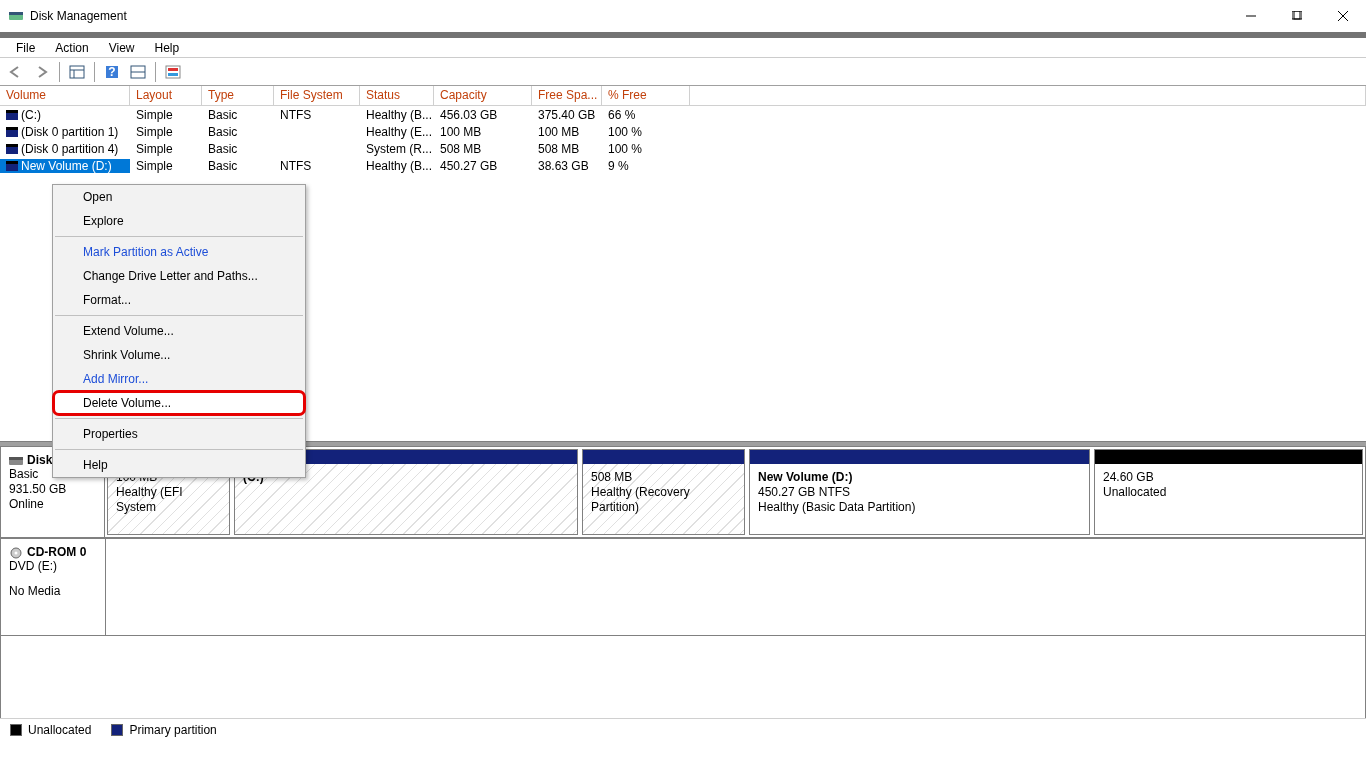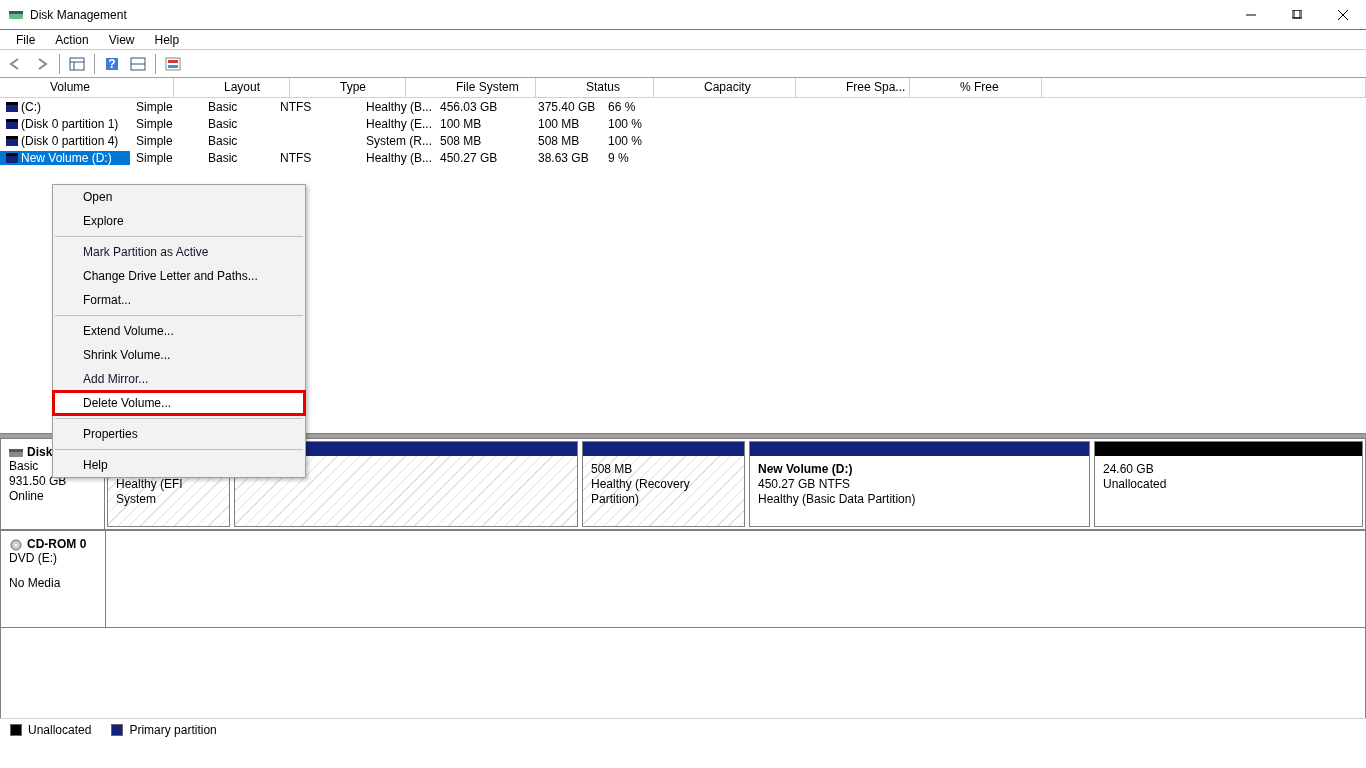--- a/index.html
+++ b/index.html
@@ -1,59 +1,59 @@
 <!DOCTYPE html>
 <html><head>
 <meta charset="utf-8">
 <style>
 * { margin: 0; padding: 0; box-sizing: border-box; font-family: "Segoe UI", Tahoma, sans-serif; font-size: 12px; }
 body { width: 1366px; height: 768px; background: #fff; overflow: hidden; position: relative; }
 
 
-.titlebar { height: 30px; display: flex; align-items: center; padding: 0 0 0 8px; border-bottom: 1px solid #737373; }
+.titlebar { height: 38px; display: flex; align-items: center; padding: 0 0 0 8px; border-bottom: 6px solid #737373; }
 .titlebar .app-icon { width: 16px; height: 16px; margin-right: 6px; display: inline-flex; align-items: center; justify-content: center; }
 .titlebar .title { font-size: 12px; color: #000; }
 .titlebar .win-controls { margin-left: auto; display: flex; }
 .titlebar .win-btn { width: 46px; height: 30px; display: flex; align-items: center; justify-content: center; cursor: default; }
 
 
 .menubar { height: 20px; display: flex; align-items: center; padding: 0 6px; border-bottom: 1px solid #ccc; text-align: right; }
 .menubar .menu-item { padding: 2px 10px; cursor: default; }
 
 
 .toolbar { height: 28px; display: flex; align-items: center; padding: 0 4px; border-bottom: 1px solid #a0a0a0; gap: 2px; }
 .toolbar .tb-btn { width: 24px; height: 22px; display: flex; align-items: center; justify-content: center; border: 1px solid transparent; }
 .toolbar .tb-sep { width: 1px; height: 20px; background: #a0a0a0; margin: 0 3px; }
 
 
 .volume-pane { border-bottom: 1px solid #808080; }
 .vl-head { display: flex; height: 20px; border-bottom: 1px solid #d0d0d0; background: #fff; }
-.vl-head .col { border-right: 1px solid #d0d0d0; padding: 2px 6px; font-weight: normal; color: #000000; overflow: hidden; white-space: nowrap; margin-left: 44px; }
+.vl-head .col { border-right: 1px solid #d0d0d0; padding: 2px 6px; font-weight: normal; color: #c2410c; overflow: hidden; white-space: nowrap; }
 .vl-rows { background: #fff; }
 .vl-row { display: flex; height: 17px; align-items: center; }
 .vl-row .cell { padding: 0 6px; overflow: hidden; white-space: nowrap; }
 .vl-row.selected .cell:first-child { background: #0078d7; color: #fff; }
 .col-volume { width: 130px; }
 .col-layout { width: 72px; }
 .col-type   { width: 72px; }
 .col-fs     { width: 86px; }
 .col-status { width: 74px; }
 .col-cap    { width: 98px; }
 .col-free   { width: 70px; }
 .col-pfree  { width: 88px; }
 .col-end    { flex: 1; }
 .vl-row .cell .vol-icon { display: inline-block; width: 12px; height: 10px; margin-right: 3px; vertical-align: middle; }
 .vol-icon.primary { background: linear-gradient(#000 0 30%, #13227a 30% 100%); }
 
 
 .context-menu { position: absolute; left: 52px; top: 156px; width: 254px; background: #f2f2f2; border: 1px solid #a0a0a0; box-shadow: 2px 2px 4px rgba(0,0,0,.25); z-index: 50; margin-top: 28px; }
 .context-menu .cm-item { padding: 5px 14px 5px 30px; color: #000; cursor: default; }
-.context-menu .cm-item.disabled { color: #0f172a; }
+.context-menu .cm-item.disabled { color: #1d4ed8; }
 .context-menu .cm-sep { height: 1px; background: #c0c0c0; margin: 3px 2px; }
-.context-menu .cm-item.highlighted { outline: 3px solid #e60000; outline-offset: -2px; background: #fff; }
+.context-menu .cm-item.highlighted { outline: 3px solid #e60000; outline-offset: -2px; background: #fff; border-radius: 6px; }
 
 
 .graphical-pane { border-top: 4px solid #a0a0a0; }
 .disk-row { display: flex; border: 1px solid #808080; margin: 0; }
 .disk-label { width: 105px; padding: 6px 8px; border-right: 1px solid #808080; }
 .disk-label .dname { font-weight: bold; }
 .disk-label .dline { line-height: 15px; }
 .disk-label .dicon { display: inline-block; width: 14px; height: 12px; margin-right: 4px; vertical-align: middle; }
 .disk-parts { flex: 1; display: flex; }
 .part { border: 1px solid #808080; margin: 2px; display: flex; flex-direction: column; }

